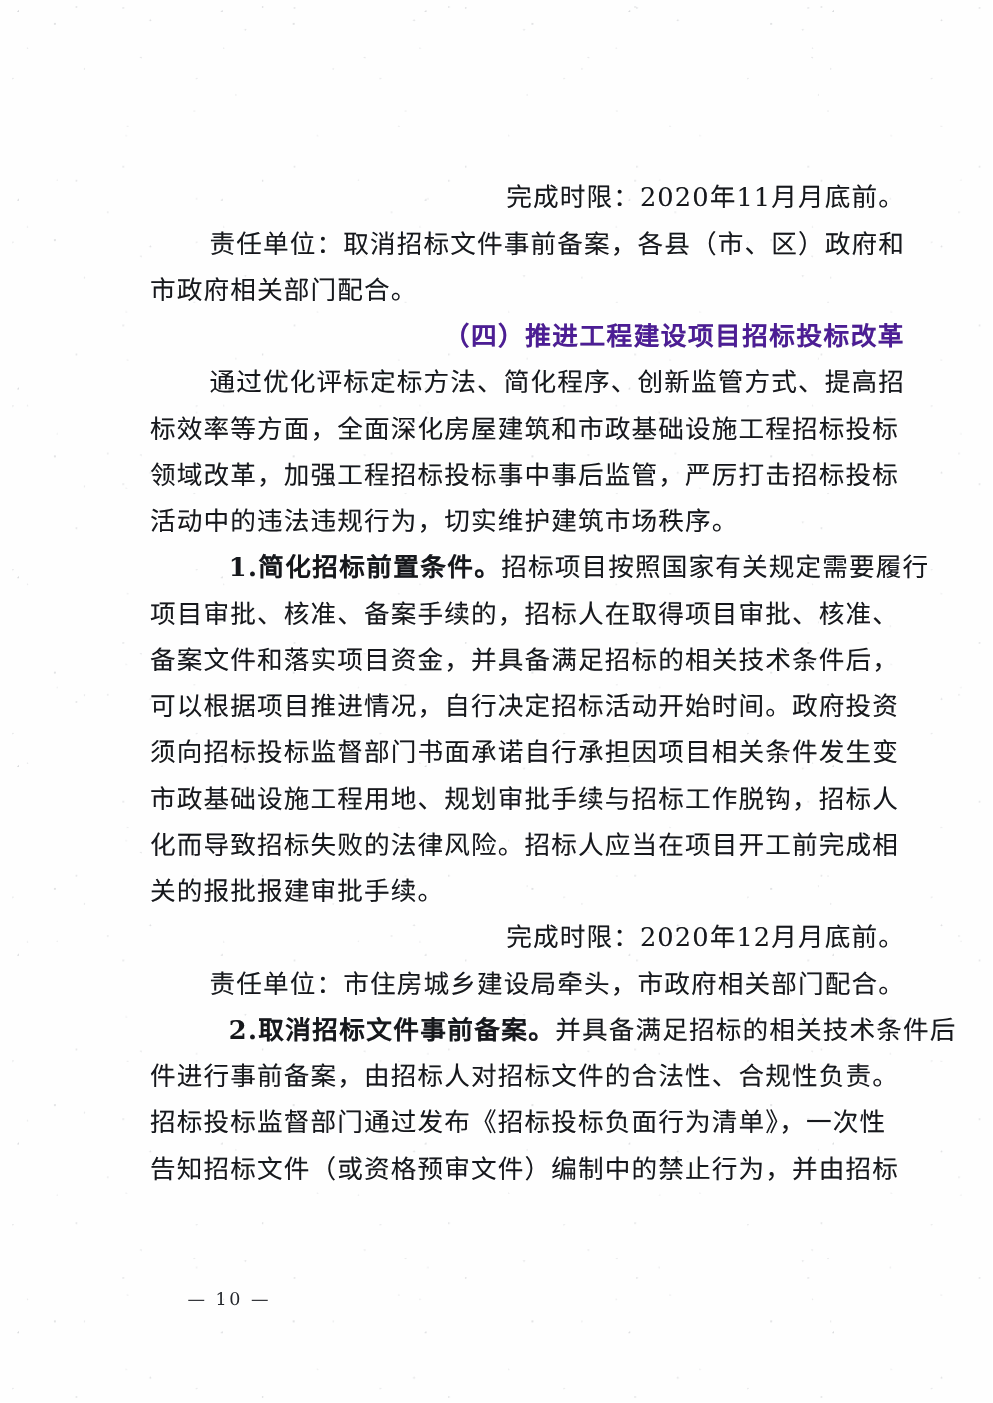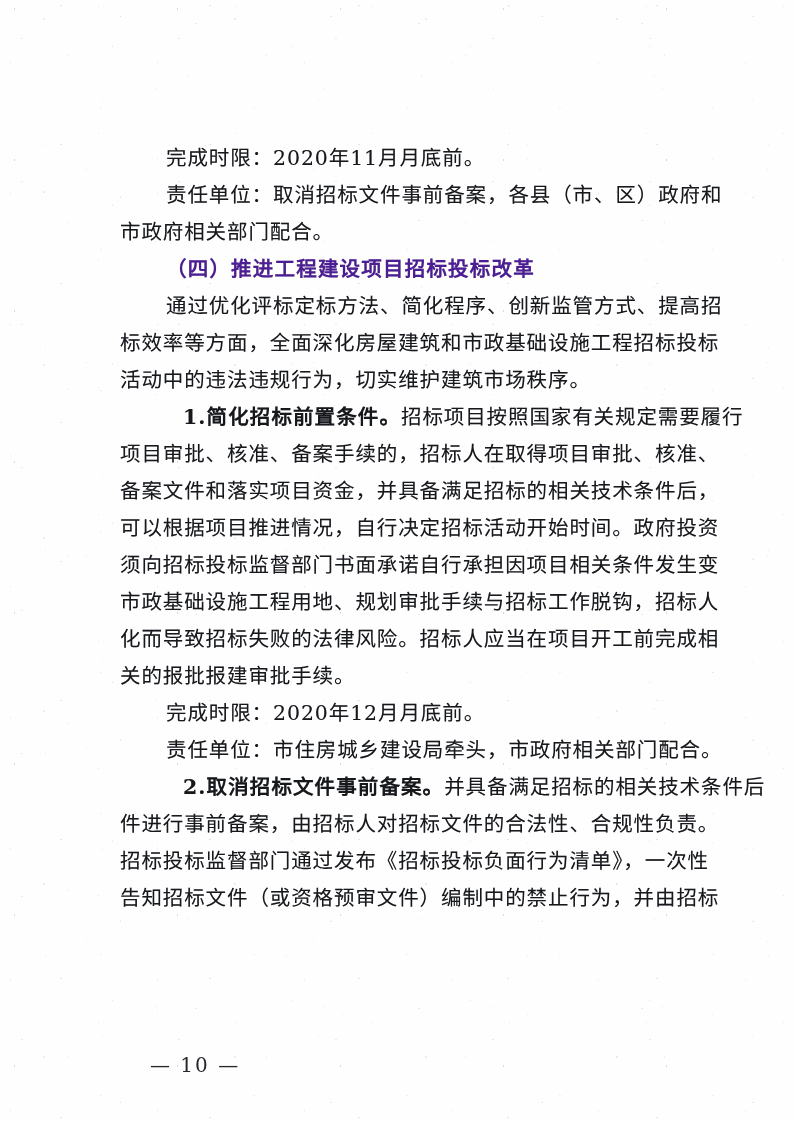--- a/index.html
+++ b/index.html
@@ -64,44 +64,44 @@
     font-size: 20.5px;
     letter-spacing: 0.9px;
     white-space: pre;
     color: #16181c;
     
     text-shadow: 0 0 0.5px rgba(30,32,38,0.32);
   }
 
   .line.indent {
     padding-left: 46px;
+    text-align: right;
   }
 
   .line.heading {
     font-weight: 700;
     letter-spacing: 1.2px;
     color: #4c1d95;
   }
 
   
   .lead-in {
     font-weight: 700;
     letter-spacing: 1.1px;
     margin-left: 17px;
   }
 
   .page-number {
     position: absolute;
     left: 150px;
     top: 1032px;
-    font-size: 20px;
+    font-size: 14px;
     letter-spacing: 2px;
     color: #24272c;
     white-space: pre;
-    margin-top: 21px;
   }
 </style>
 </head>
 <body>
 
 <div class="page">
 
   <div class="scan-noise"></div>
 
   <div class="body-text">
@@ -111,20 +111,21 @@
       <div class="block">
         <div class="line indent">责任单位：取消招标文件事前备案，各县（市、区）政府和</div>
         <div class="line">市政府相关部门配合。</div>
       </div>
       <div class="block">
         <div class="line indent heading">（四）推进工程建设项目招标投标改革</div>
       </div>
       <div class="block">
         <div class="line indent">通过优化评标定标方法、简化程序、创新监管方式、提高招</div>
         <div class="line">标效率等方面，全面深化房屋建筑和市政基础设施工程招标投标</div>
+        <div class="line">领域改革，加强工程招标投标事中事后监管，严厉打击招标投标</div>
         <div class="line">活动中的违法违规行为，切实维护建筑市场秩序。</div>
       </div>
       <div class="block">
         <div class="line indent"><span class="lead-in">1.简化招标前置条件。</span><span>招标项目按照国家有关规定需要履行</span></div>
         <div class="line">项目审批、核准、备案手续的，招标人在取得项目审批、核准、</div>
         <div class="line">备案文件和落实项目资金，并具备满足招标的相关技术条件后，</div>
         <div class="line">可以根据项目推进情况，自行决定招标活动开始时间。政府投资</div>
         <div class="line">须向招标投标监督部门书面承诺自行承担因项目相关条件发生变</div>
         <div class="line">市政基础设施工程用地、规划审批手续与招标工作脱钩，招标人</div>
         <div class="line">化而导致招标失败的法律风险。招标人应当在项目开工前完成相</div>

